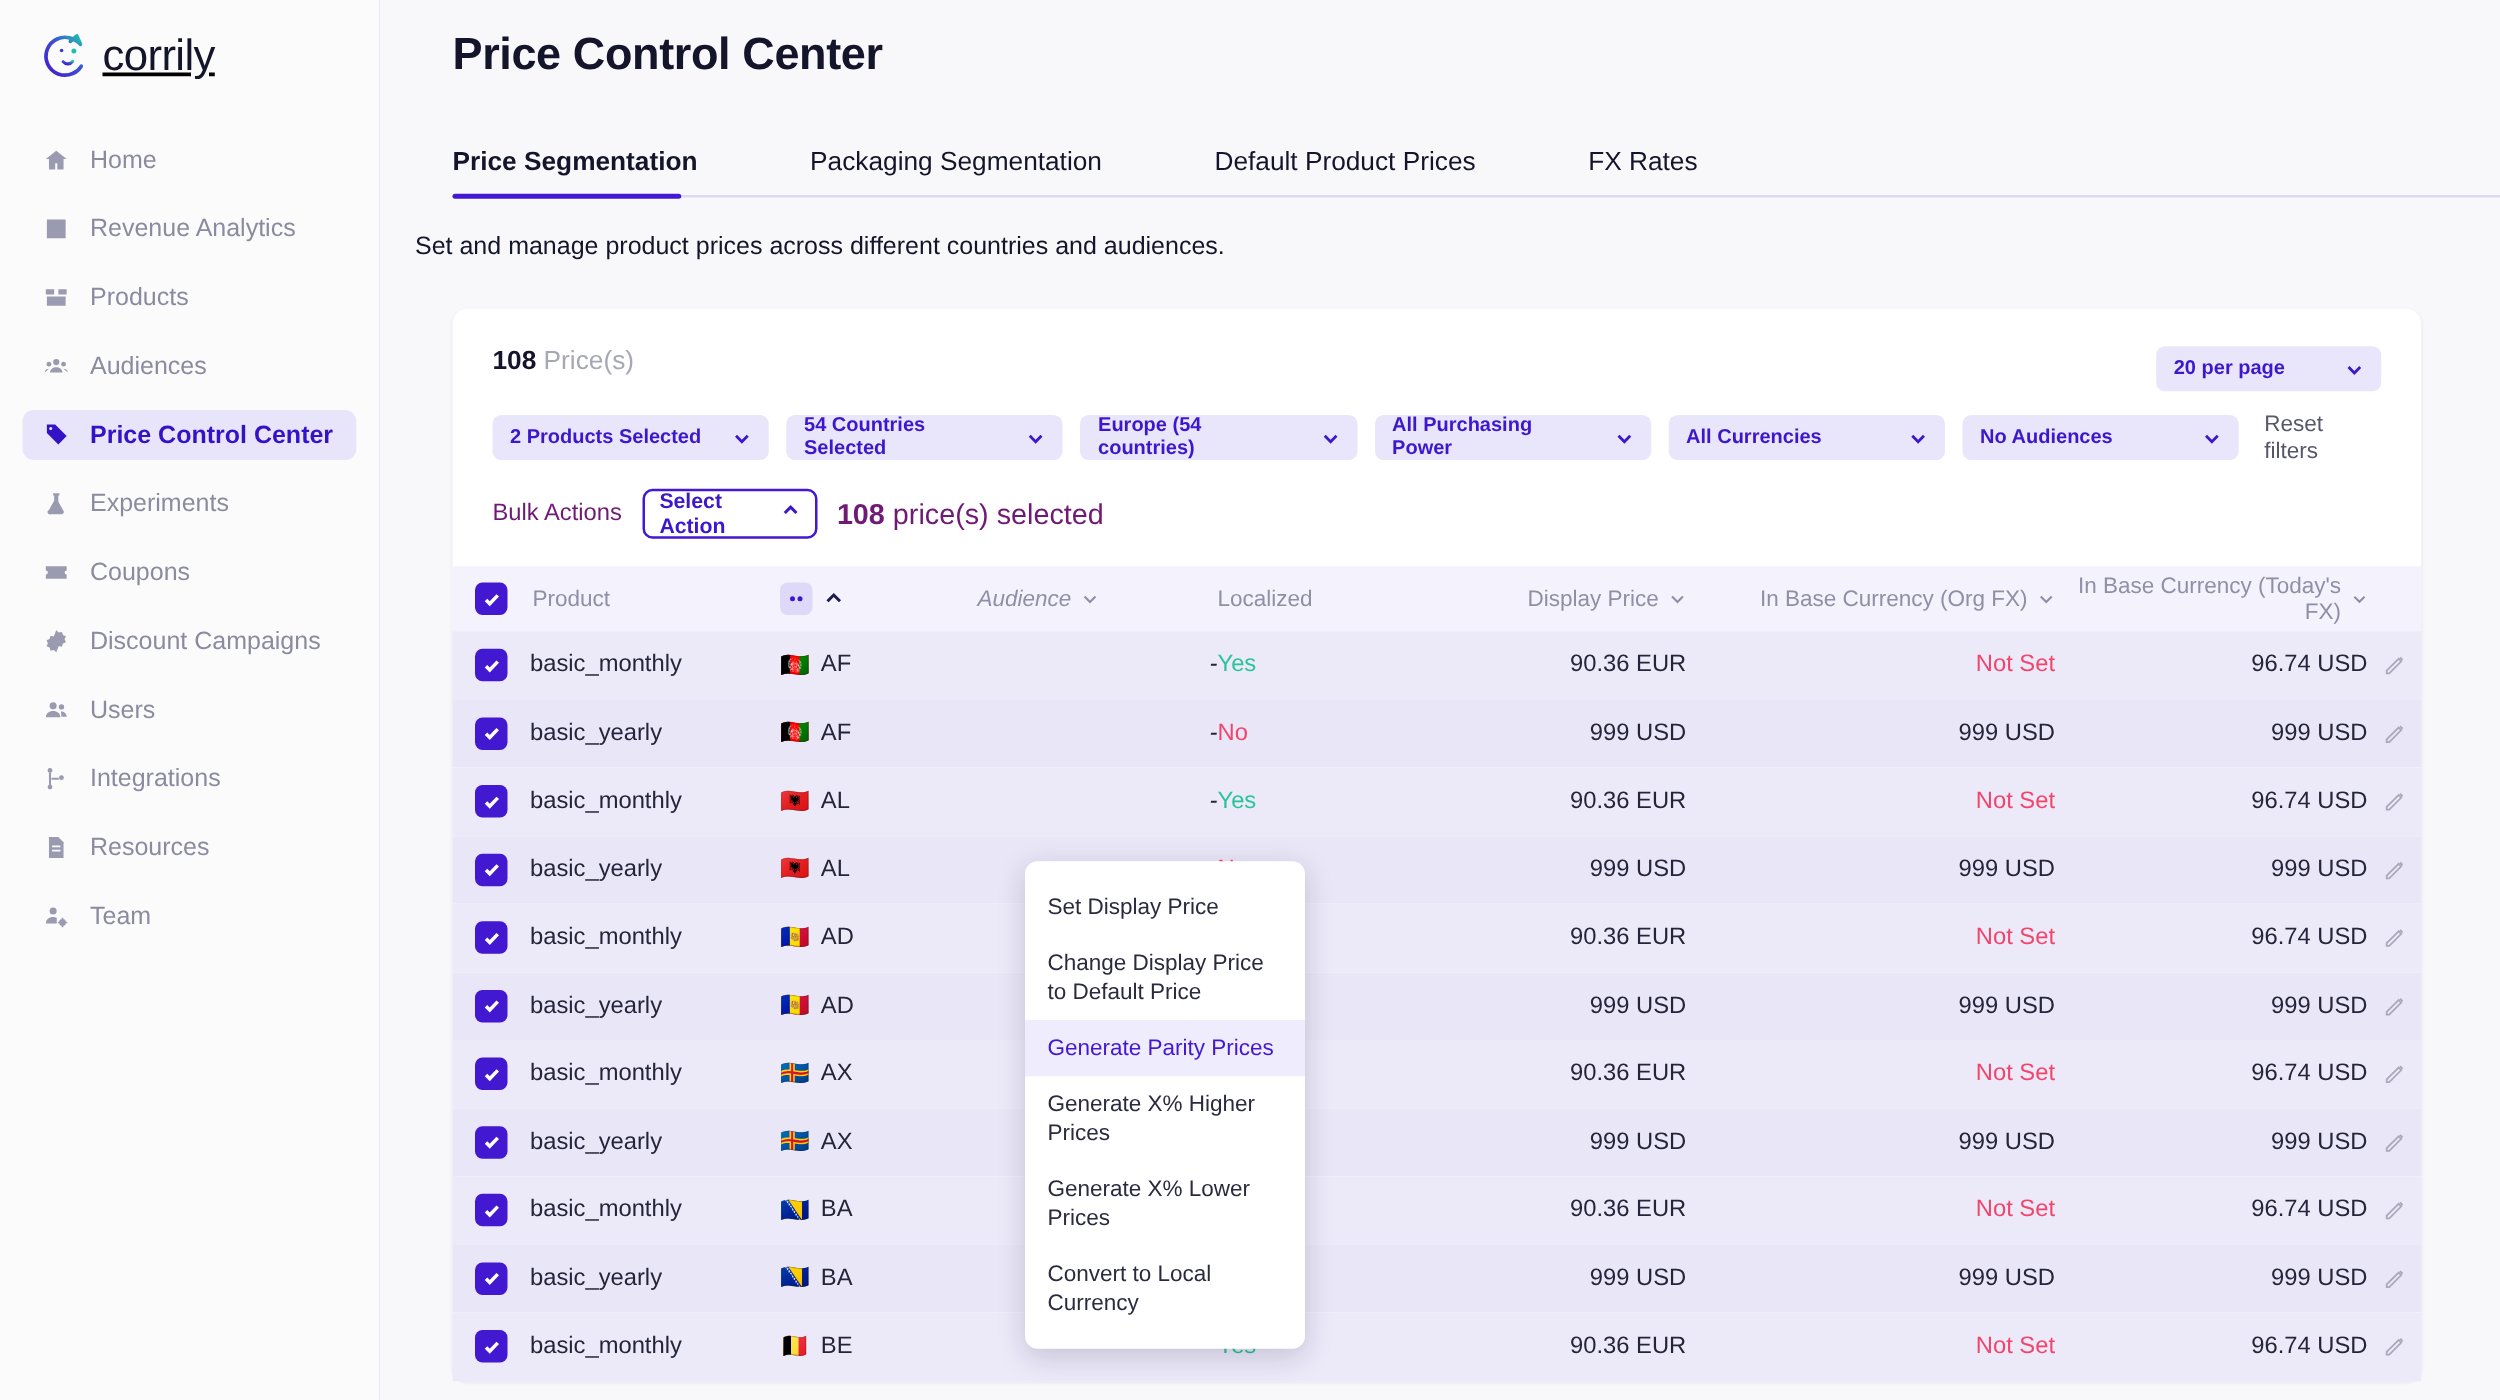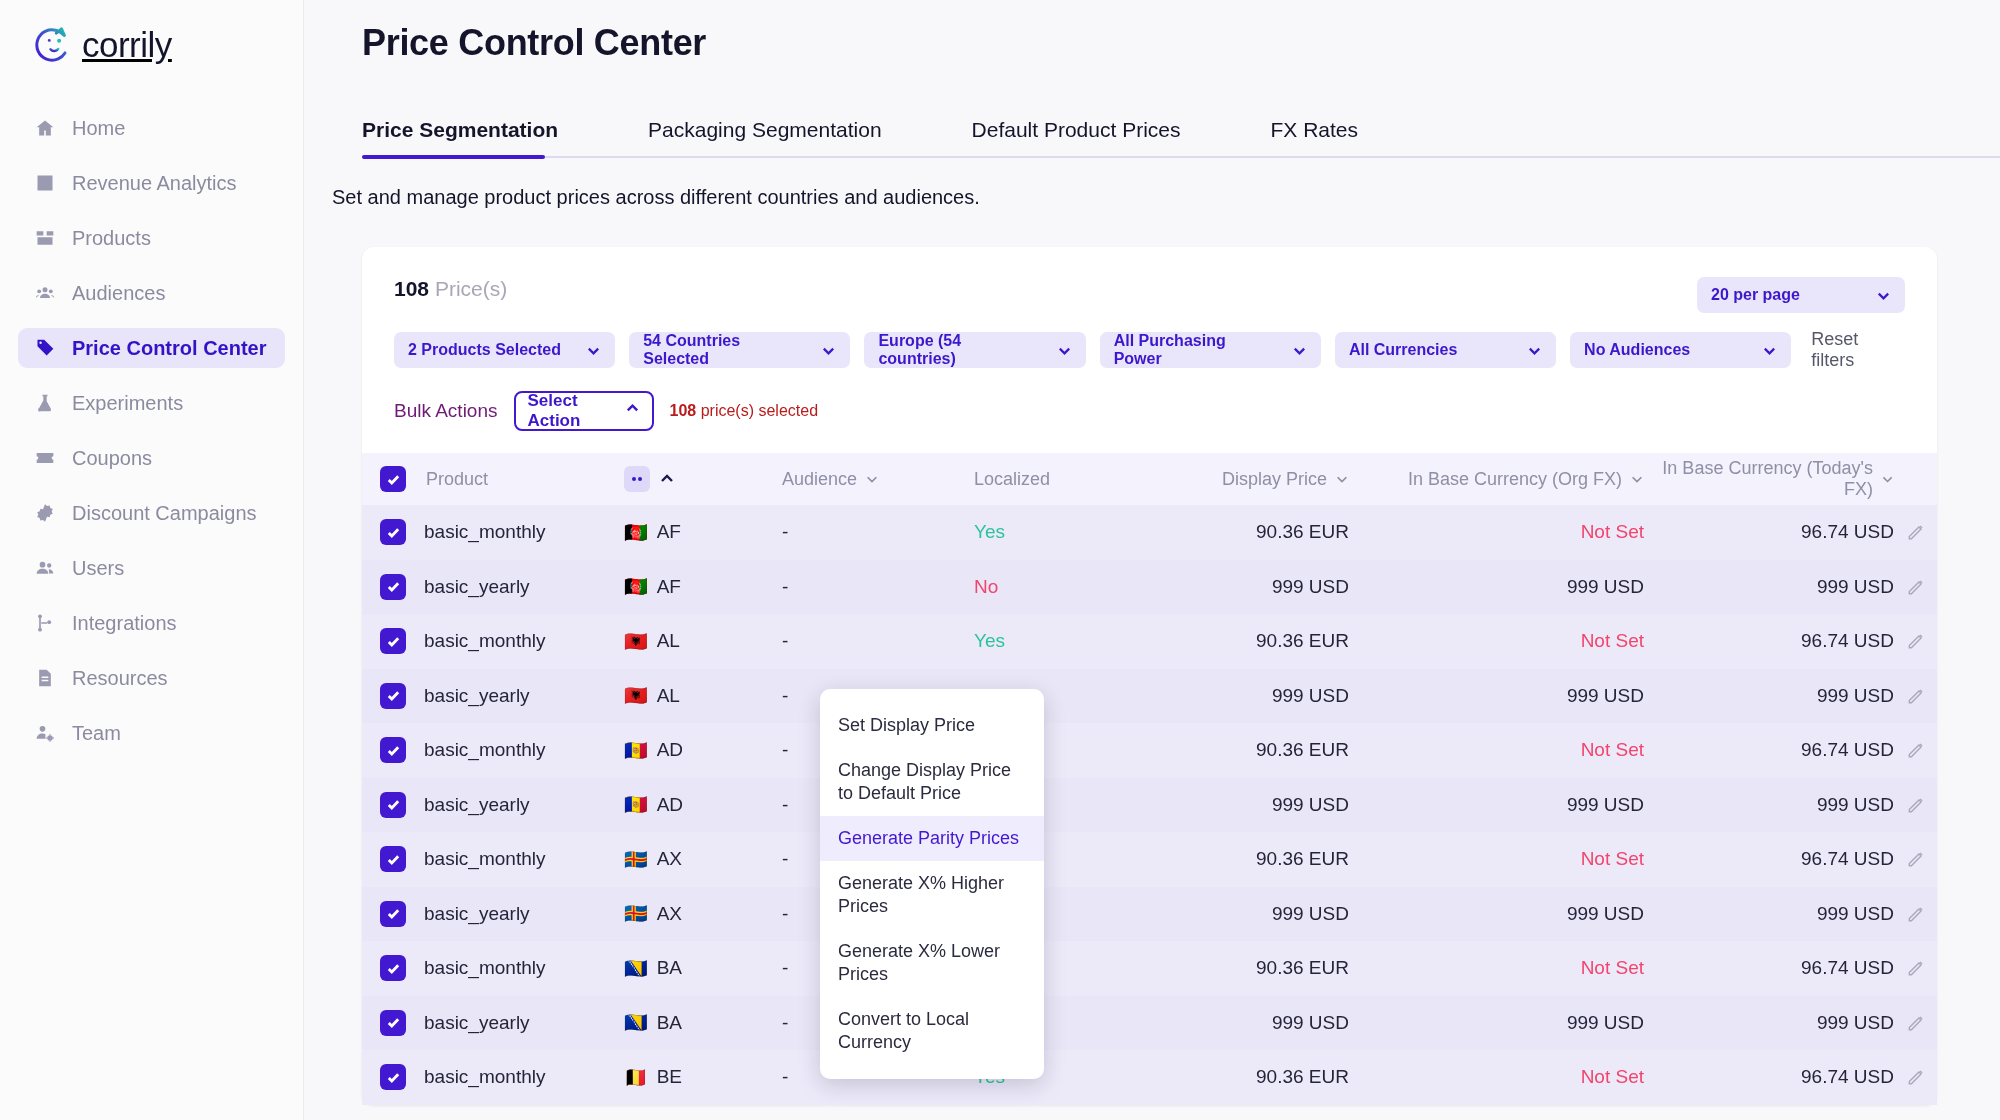--- a/index.html
+++ b/index.html
@@ -60,37 +60,37 @@
   .count b { color: #14142b; font-weight: 700; }
 
   .pillbox {
     display: inline-flex; align-items: center; justify-content: space-between;
     background: #e9e6fb; color: #3c17cc; font-weight: 700; font-size: 16px;
     border-radius: 7px; height: 36px; padding: 0 14px; cursor: pointer;
   }
   .pillbox .chev { margin-left: 16px; display: flex; }
   .pillbox svg { width: 15px; height: 15px; stroke: #3c17cc; fill: none; stroke-width: 2.4; }
 
-  .perpage { width: 208px; }
+  .perpage { width: 180px; }
 
   .filters { display: flex; align-items: center; gap: 14px; padding: 16px 32px 0 32px; }
   .f1 { width: 224px; } .f2 { width: 224px; } .f3 { width: 224px; }
   .f4 { width: 224px; } .f5 { width: 224px; } .f6 { width: 224px; }
   .resetlink { font-size: 18px; color: #57576b; cursor: pointer; margin-left: 6px; }
 
   .bulkrow { display: flex; align-items: center; gap: 16px; padding: 20px 32px 0 32px; position: relative; }
   .bulklabel { font-size: 19px; color: #701a75; }
   .selectaction {
     display: inline-flex; align-items: center; justify-content: space-between;
     border: 2px solid #4318d1; border-radius: 8px; background: #fff;
     color: #3c17cc; font-weight: 700; font-size: 17px; height: 40px; width: 140px;
     padding: 0 12px; cursor: pointer;
   }
   .selectaction svg { width: 15px; height: 15px; stroke: #3c17cc; fill: none; stroke-width: 2.6; }
-  .selinfo { font-size: 16px; color: #b91c1c; }
+  .selinfo { font-size: 23px; color: #701a75; }
   .selinfo b { font-weight: 700; }
 
   
   .menu {
     position: absolute; left: 458px; top: 442px; width: 224px;
     background: #fff; border-radius: 10px;
     box-shadow: 0 6px 22px rgba(20,20,43,.18); z-index: 40;
     padding: 14px 0 14px 0;
   }
   .menu-item { font-size: 18px; color: #2b2b3f; padding: 11px 18px; line-height: 1.28; cursor: pointer; }
@@ -103,21 +103,21 @@
     background: #f4f2fd; color: #8f8fa6; font-size: 18px;
   }
   .trow {
     display: flex; align-items: center; height: 54.5px;
     background: #ece9f9; font-size: 19px; color: #25253a;
   }
   .trow.alt { background: #e9e6f7; }
   .c-check { width: 62px; flex: 0 0 62px; display: flex; align-items: center; justify-content: center; }
   .c-prod  { width: 200px; flex: 0 0 200px; }
   .c-ctry  { width: 150px; flex: 0 0 150px; display: flex; align-items: center; gap: 9px; }
-  .c-aud   { width: 200px; flex: 0 0 200px; text-align: left; padding-left: 8px; }
+  .c-aud   { width: 200px; flex: 0 0 200px; text-align: right; padding-left: 8px; font-style: italic; }
   .c-loc   { width: 175px; flex: 0 0 175px; text-align: left; }
   .c-disp  { width: 200px; flex: 0 0 200px; text-align: right; }
   .c-org   { width: 295px; flex: 0 0 295px; text-align: right; }
   .c-today { width: 250px; flex: 0 0 250px; text-align: right; }
   .c-edit  { flex: 1; display: flex; align-items: center; justify-content: center; }
 
   .thead .c-prod { padding-left: 2px; }
   .thead .c-aud, .thead .c-disp, .thead .c-org, .thead .c-today { display: flex; align-items: center; gap: 8px; }
   .thead .c-aud { justify-content: flex-start; }
   .thead .c-disp, .thead .c-org, .thead .c-today { justify-content: flex-end; }

